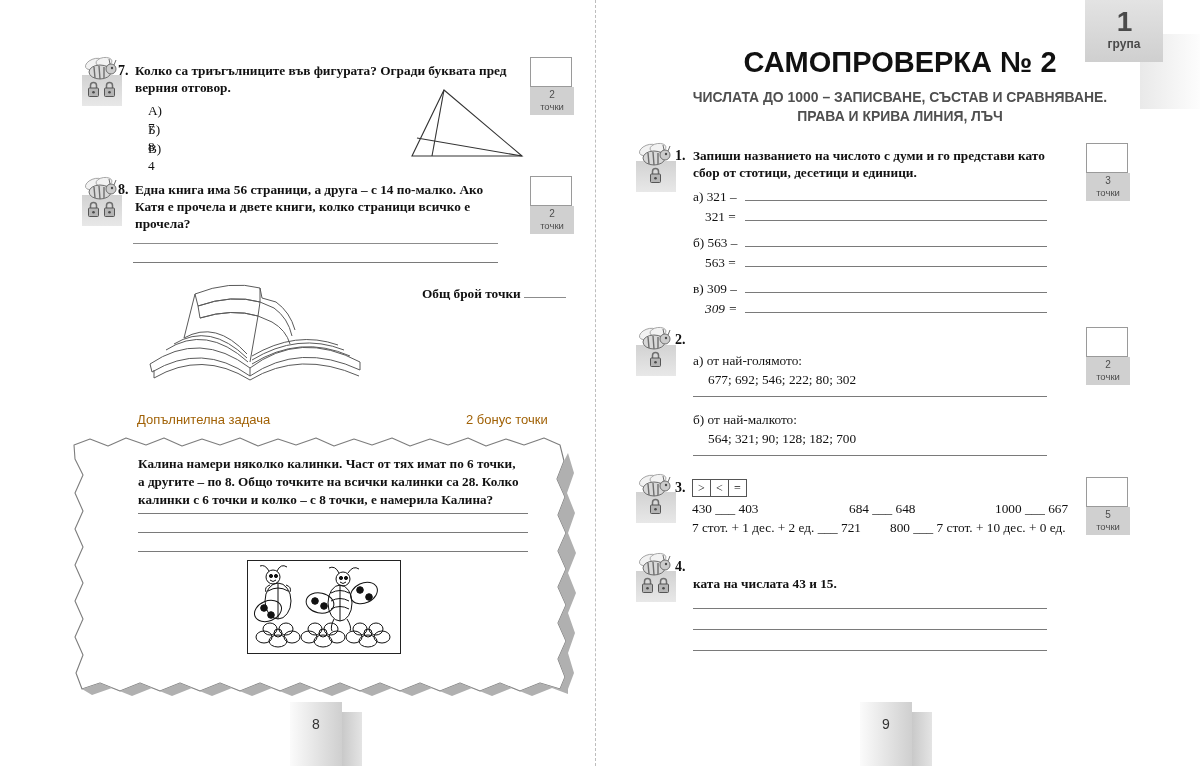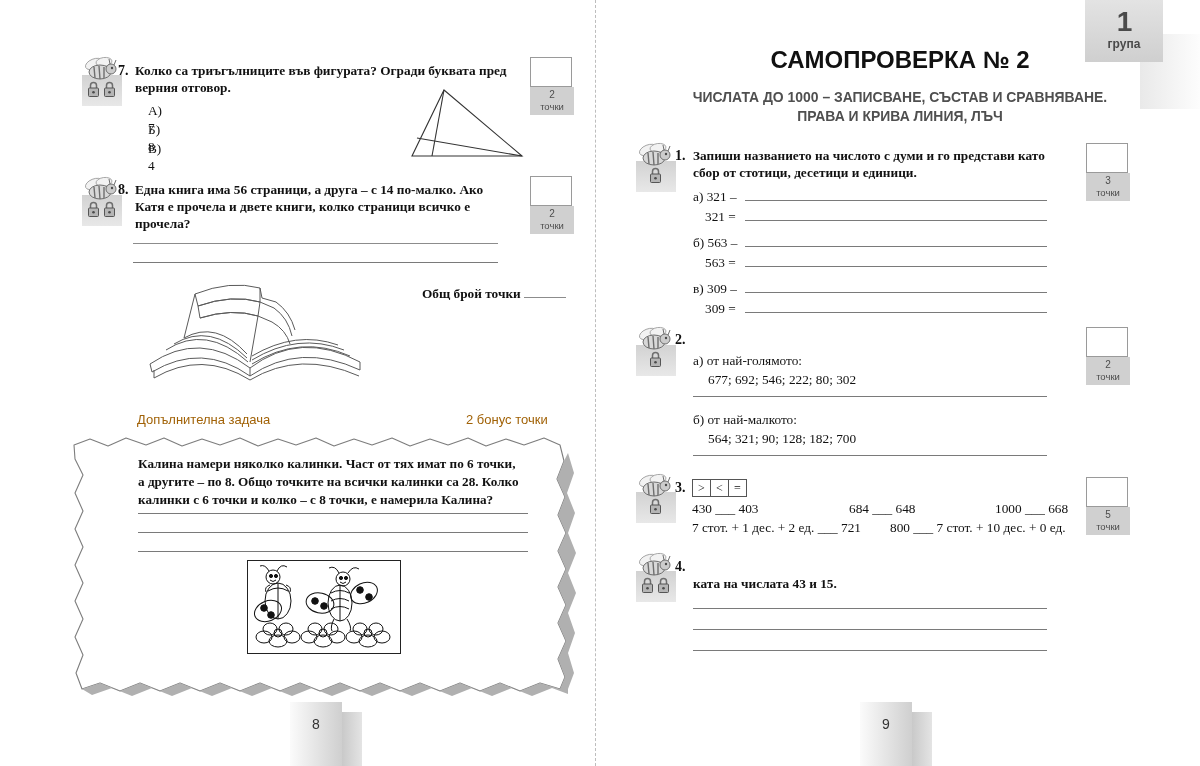--- a/index.html
+++ b/index.html
@@ -35,21 +35,21 @@
   }
   .group-badge .glab{
     font-family:"Liberation Sans",sans-serif;
     font-weight:bold;font-size:12px;color:#4a4a4a;line-height:13px;
   }
 
   
   .sheet-title{
     position:absolute;left:0;right:0;top:46px;text-align:center;
     font-family:"Liberation Sans",sans-serif;
-    font-weight:bold;font-size:24px;letter-spacing:0px;color:#111;
+    font-weight:bold;font-size:29px;letter-spacing:0px;color:#111;
   }
   .sheet-sub{
     position:absolute;left:0;right:0;top:88px;text-align:center;
     font-family:"Liberation Sans",sans-serif;
     font-weight:bold;font-size:14.5px;color:#4f4f4f;line-height:19px;
     transform:scaleX(0.96);
   }
 
   
   .task{position:absolute;}
@@ -376,21 +376,21 @@
   <div class="subline" style="left:105px;top:208px;">321 =</div>
   <div class="rule-thin" style="left:145px;top:220px;width:302px;"></div>
 
   <div class="subline" style="left:93px;top:234px;">б) 563 –</div>
   <div class="rule-thin" style="left:145px;top:246px;width:302px;"></div>
   <div class="subline" style="left:105px;top:254px;">563 =</div>
   <div class="rule-thin" style="left:145px;top:266px;width:302px;"></div>
 
   <div class="subline" style="left:93px;top:280px;">в) 309 –</div>
   <div class="rule-thin" style="left:145px;top:292px;width:302px;"></div>
-  <div class="subline" style="left:105px;top:300px;">309 =</div>
+  <div class="subline" style="left:105px;top:300px;font-style:italic;">309 =</div>
   <div class="rule-thin" style="left:145px;top:312px;width:302px;"></div>
 
   <div class="pbadge" style="left:486px;top:143px;">
     <div class="box"></div>
     <div class="cap">
       <span class="n">3</span>
       <span>точки</span>
     </div>
   </div>
 
@@ -451,21 +451,21 @@
   <div class="tasknum" style="left:75px;top:480px;">3.</div>
 
   <div class="signbox" style="left:92px;top:479px;">
     <div>&gt;</div>
     <div>&lt;</div>
     <div>=</div>
   </div>
 
   <div class="subline" style="left:92px;top:500px;">430 ___ 403</div>
   <div class="subline" style="left:249px;top:500px;">684 ___ 648</div>
-  <div class="subline" style="left:395px;top:500px;">1000 ___ 668</div>
+  <div class="subline" style="left:395px;top:500px;">1000 ___ 667</div>
   <div class="subline" style="left:92px;top:519px;">7 стот. + 1 дес. + 2 ед. ___ 721</div>
   <div class="subline" style="left:290px;top:519px;">800 ___ 7 стот. + 10 дес. + 0 ед.</div>
 
   <div class="pbadge" style="left:486px;top:477px;">
     <div class="box"></div>
     <div class="cap">
       <span class="n">5</span>
       <span>точки</span>
     </div>
   </div>

